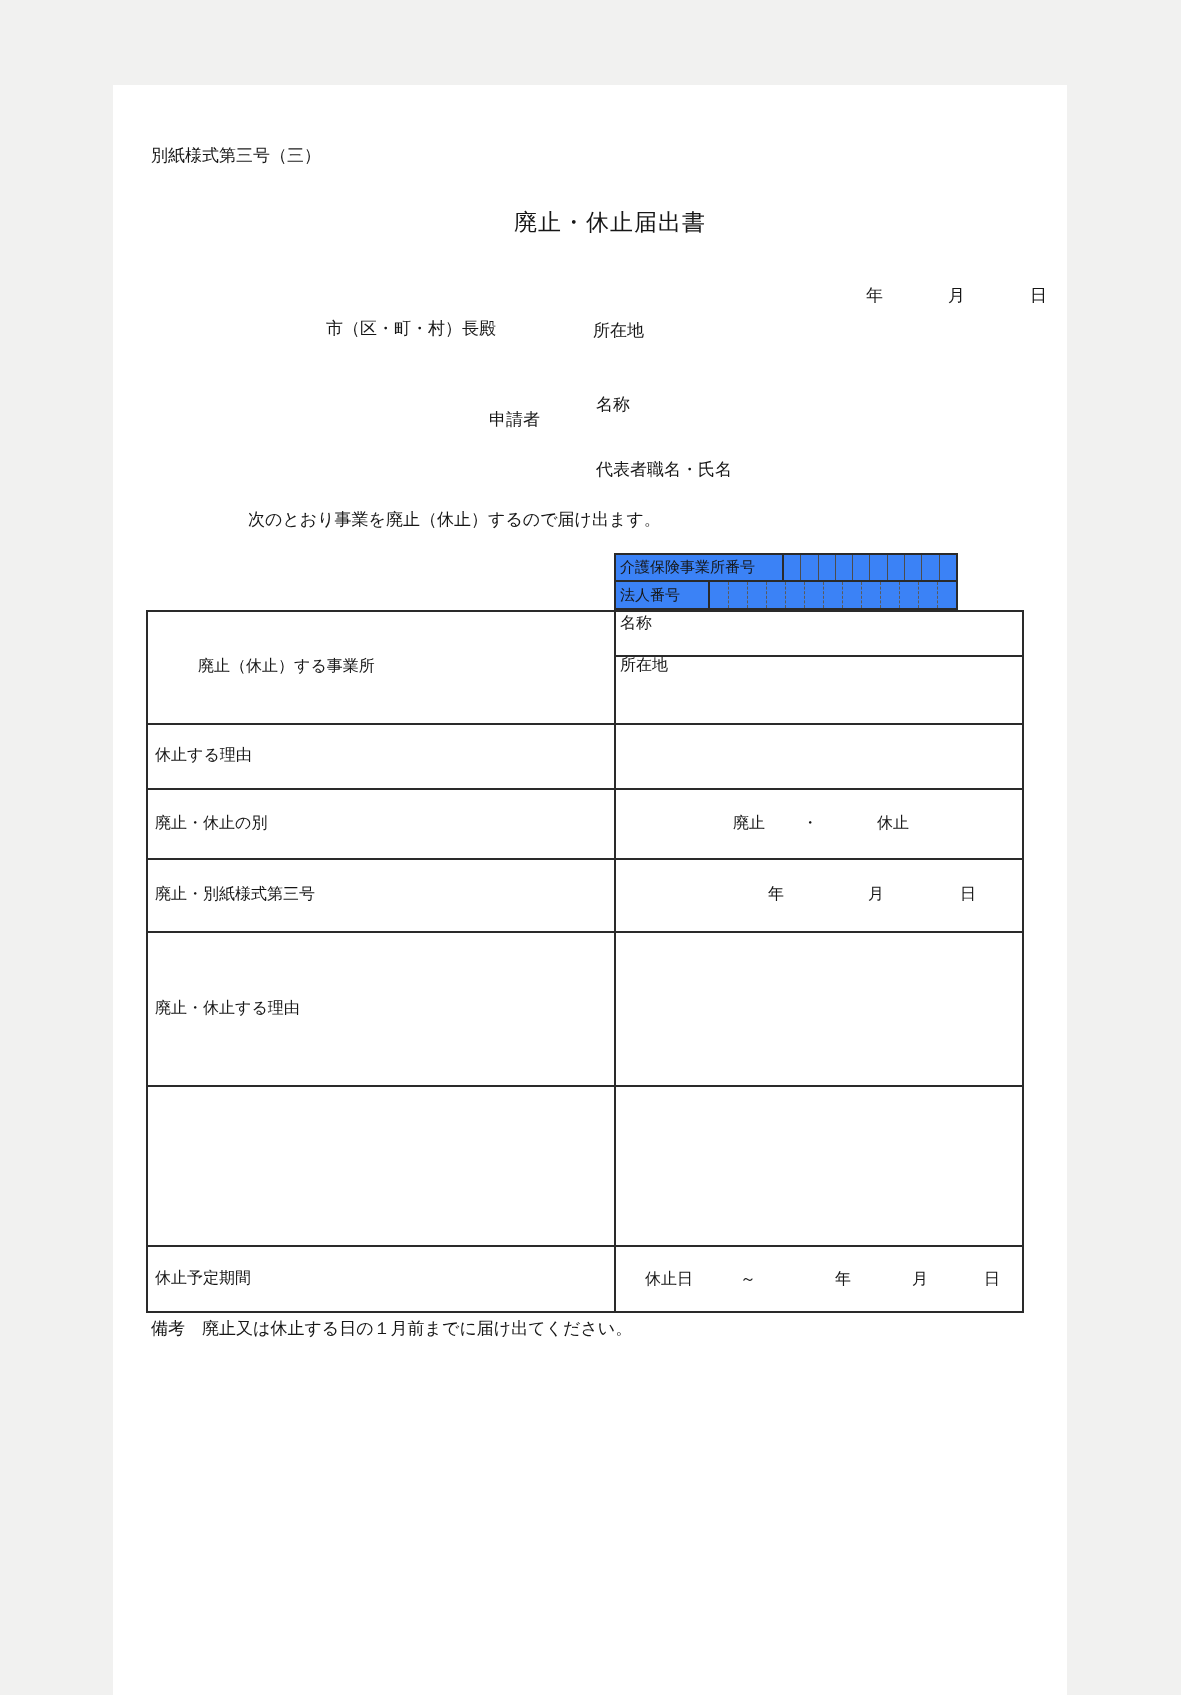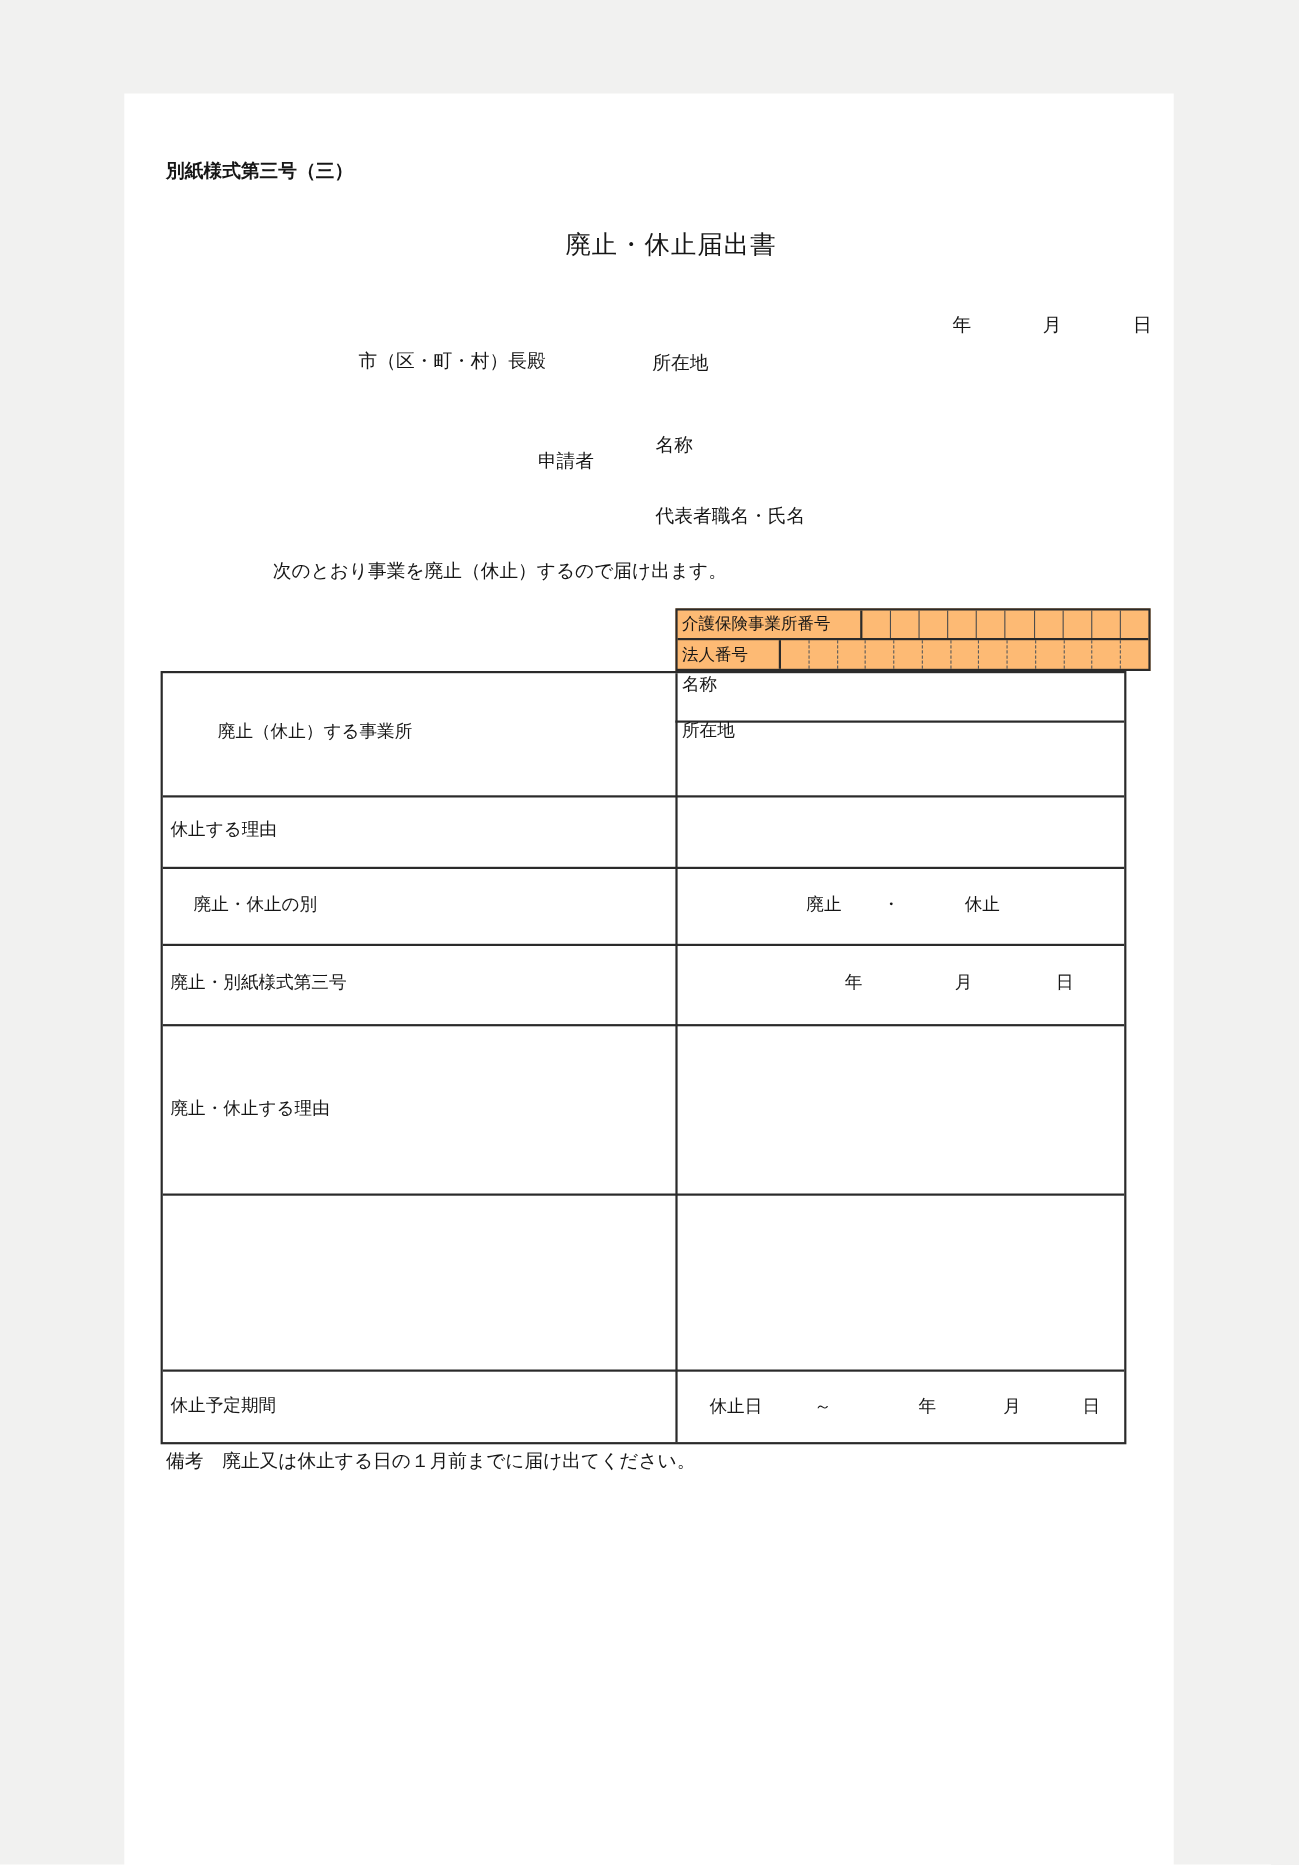--- a/index.html
+++ b/index.html
@@ -12,22 +12,22 @@
   .m-top{left:0;top:0;width:1181px;height:85px;}
   .m-left{left:0;top:0;width:113px;height:1695px;}
   .m-right{left:1067px;top:0;width:114px;height:1695px;}
 
   .t{position:absolute;white-space:nowrap;font-size:17px;line-height:1.2;
      transform:translateY(-50%);color:#161616;}
   .small{font-size:16px;}
   .title{font-size:23px;letter-spacing:1px;}
 
   
-  .htable{position:absolute;left:614px;top:553px;width:432px;height:57px;
-          border:2px solid #2a2a2a;box-sizing:border-box;background:#fdba74;}
+  .htable{position:absolute;left:614px;top:553px;width:344px;height:57px;
+          border:2px solid #2a2a2a;box-sizing:border-box;background:#3b82f6;}
   .hrow{display:flex;box-sizing:border-box;}
   .hrow1{height:27px;border-bottom:2px solid #2a2a2a;}
   .hrow2{height:26px;}
   .hlabel{box-sizing:border-box;border-right:2px solid #2a2a2a;
           font-size:15px;padding-left:4px;display:flex;align-items:center;
           white-space:nowrap;}
   .hlabel1{width:168px;}
   .hlabel2{width:94px;text-align:right;}
   .hboxes{flex:1;display:flex;}
   .dbox{flex:1;box-sizing:border-box;}
@@ -44,21 +44,21 @@
   .cell-label{position:absolute;left:7px;}
   .two-line{line-height:25px;}
 </style>
 </head>
 <body>
 
 <div class="margin m-top"></div>
 <div class="margin m-left"></div>
 <div class="margin m-right"></div>
 
-<span class="t" style="left:151px;top:156px;font-weight:bold;">別紙様式第三号（三）</span>
+<span class="t" style="left:151px;top:156px;">別紙様式第三号（三）</span>
 <span class="t title" style="left:514px;top:223px;">廃止・休止届出書</span>
 
 <span class="t" style="left:866px;top:296px;">年</span>
 <span class="t" style="left:948px;top:296px;">月</span>
 <span class="t" style="left:1030px;top:296px;">日</span>
 
 <span class="t" style="left:326px;top:329px;">市（区・町・村）長殿</span>
 <span class="t" style="left:593px;top:331px;">所在地</span>
 <span class="t" style="left:489px;top:420px;">申請者</span>
 <span class="t" style="left:596px;top:405px;">名称</span>
@@ -108,21 +108,21 @@
   <div class="hl hl-half" style="top:43px;"></div>
   <div class="hl" style="top:111px;"></div>
   <div class="hl" style="top:176px;"></div>
   <div class="hl" style="top:246px;"></div>
   <div class="hl" style="top:319px;"></div>
   <div class="hl" style="top:473px;"></div>
   <div class="hl" style="top:633px;"></div>
 
   <span class="t small cell-label" style="top:54px;margin-left:43px;">廃止（休止）する事業所</span>
   <span class="t small cell-label" style="top:143px;">休止する理由</span>
-  <span class="t small cell-label" style="top:211px;margin-left:21px;">廃止・休止の別</span>
+  <span class="t small cell-label" style="top:211px;">廃止・休止の別</span>
   <span class="t small cell-label" style="top:282px;">廃止・別紙様式第三号</span>
   <span class="t small cell-label" style="top:396px;">廃止・休止する理由</span>
   <span class="t small cell-label" style="top:666px;">休止予定期間</span>
 
   <span class="t small" style="left:472px;top:11px;">名称</span>
   <span class="t small" style="left:472px;top:53px;">所在地</span>
 
   <span class="t small" style="left:585px;top:211px;">廃止</span>
   <span class="t small" style="left:654px;top:211px;">・</span>
   <span class="t small" style="left:729px;top:211px;">休止</span>

